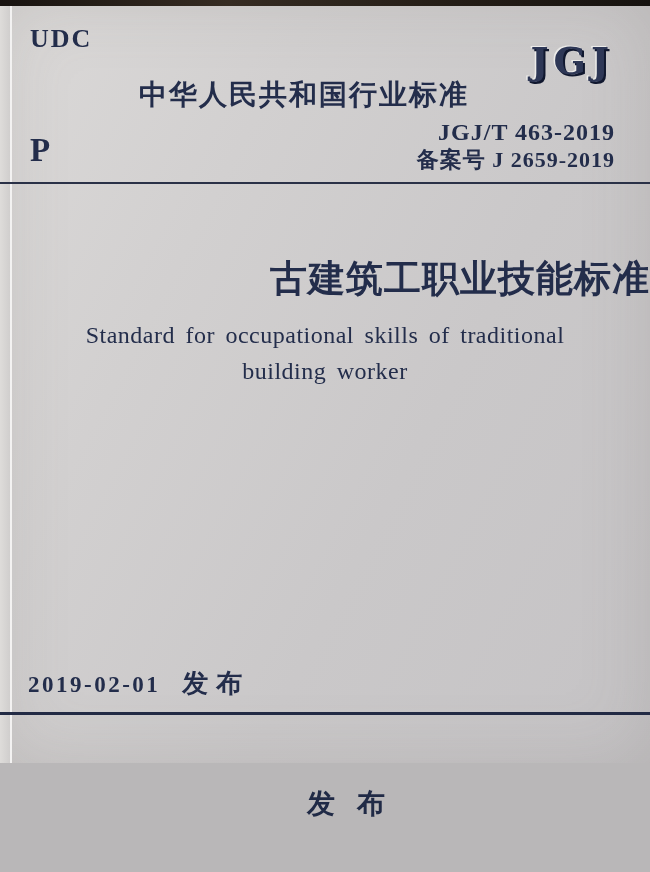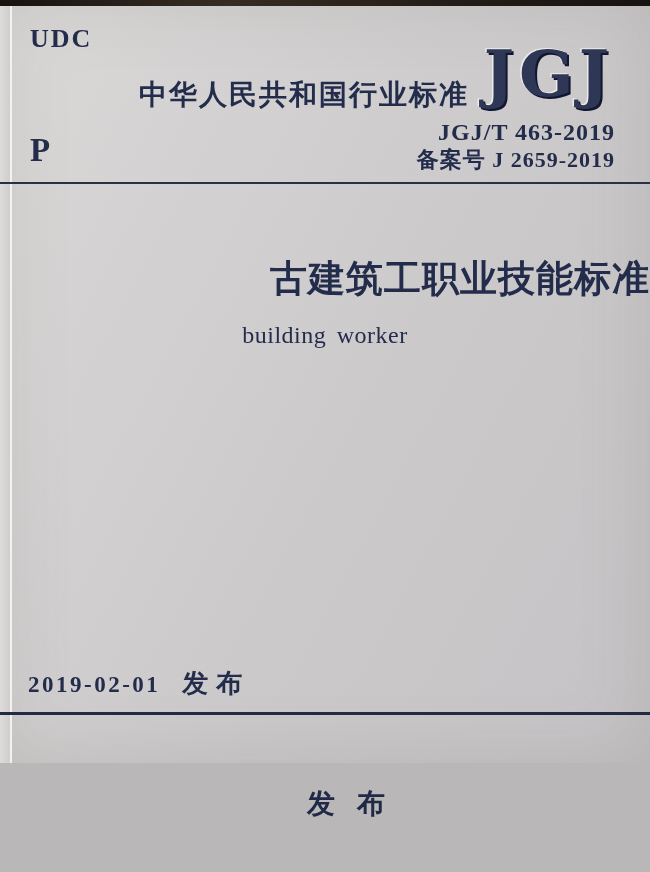--- a/index.html
+++ b/index.html
@@ -36,21 +36,21 @@
     font-size:26px;font-weight:bold;letter-spacing:2px;
   }
   .category{
     position:absolute;left:139px;top:76px;
     font-size:28px;font-weight:bold;letter-spacing:2px;
     white-space:nowrap;
   }
   .logo{
     position:absolute;right:36px;top:42px;
     font-family:"DejaVu Serif","Liberation Serif",serif;
-    font-size:64px;font-weight:bold;letter-spacing:5px;line-height:1;
+    font-size:38px;font-weight:bold;letter-spacing:5px;line-height:1;
     color:#2e3756;
     text-shadow:2px 2px 0 #10172e,-1.5px -1.5px 0 #ecebe9;
   }
   .codes{
     position:absolute;right:35px;top:118px;
     text-align:right;font-weight:bold;line-height:28px;
     white-space:nowrap;
   }
   .codes .std-no{font-size:24px;letter-spacing:1px;}
   .codes .rec-no{font-size:22px;letter-spacing:1px;}
@@ -117,20 +117,21 @@
     <div class="rec-no">备案号 J 2659-2019</div>
   </div>
 
   <div class="p-mark">P</div>
 
   <div class="rule rule-top"></div>
 
   <h1 class="title-zh">古建筑工职业技能标准</h1>
 
   <div class="title-en">
+    <div>Standard for occupational skills of traditional</div>
     <div>building worker</div>
   </div>
 
   <div class="dates">
     <div class="date-group">
       <span class="date-value">2019-02-01</span>
       <span class="date-label">发布</span>
     </div>
   </div>
 

